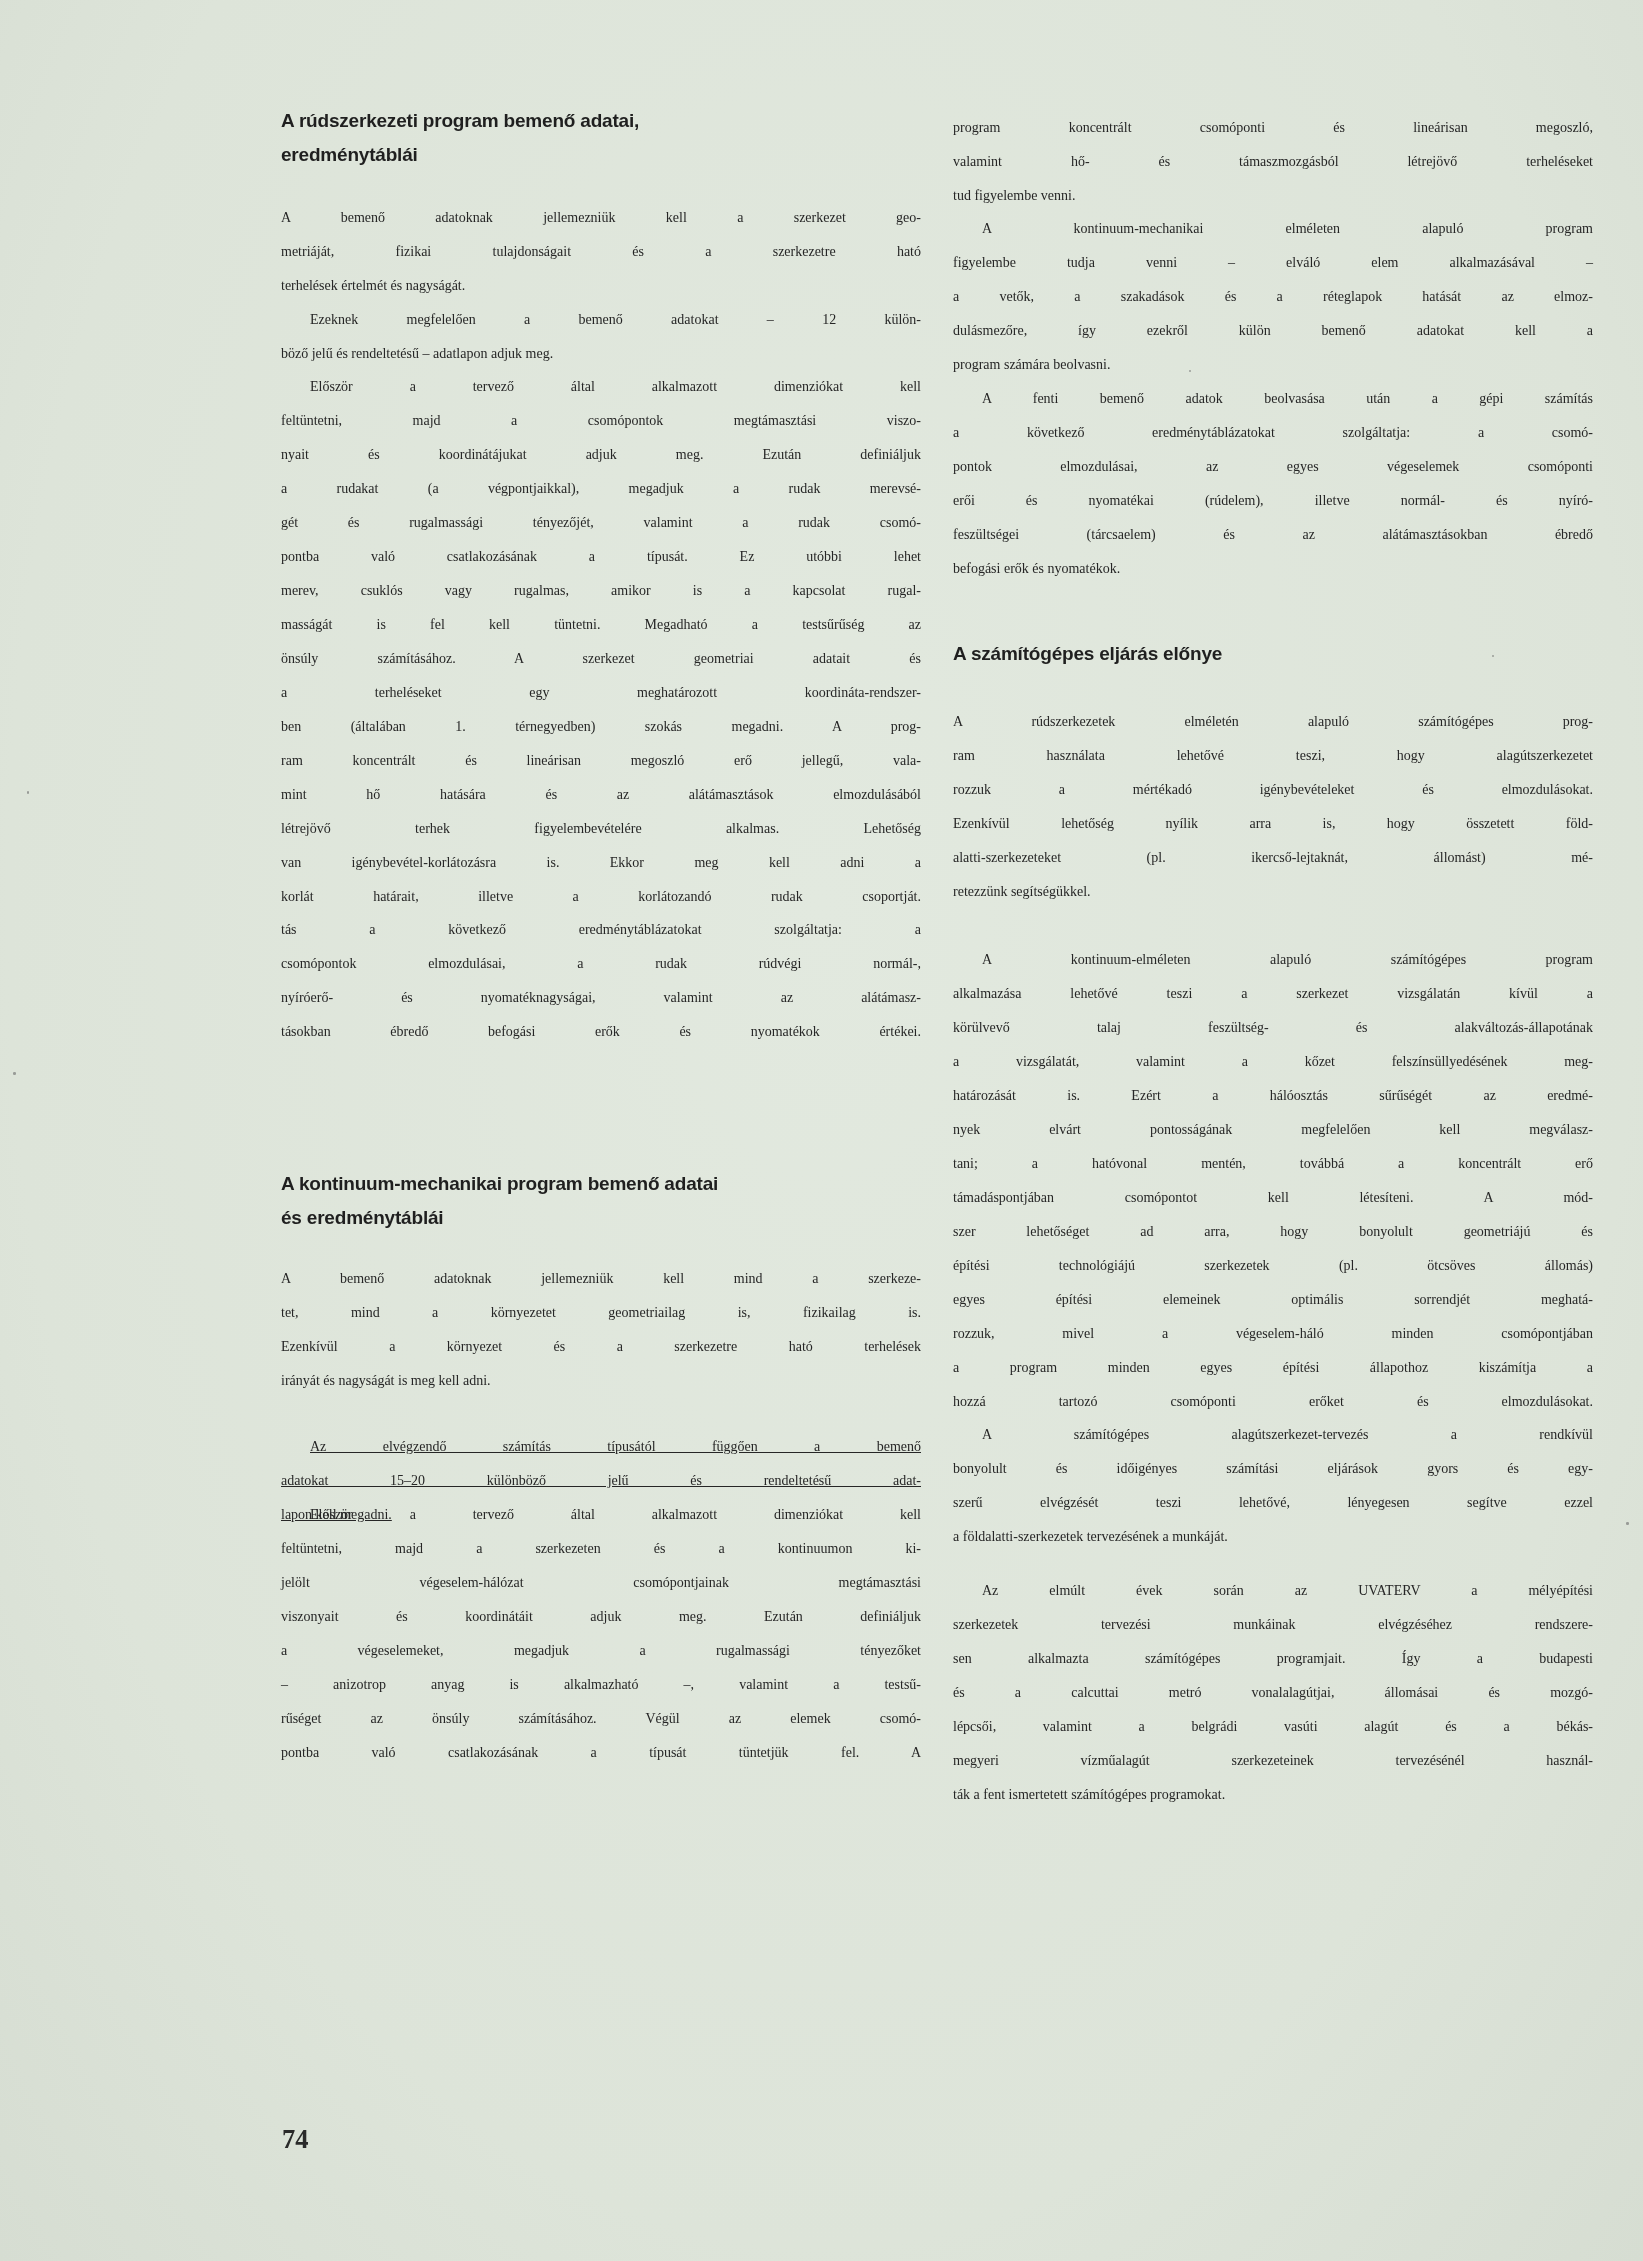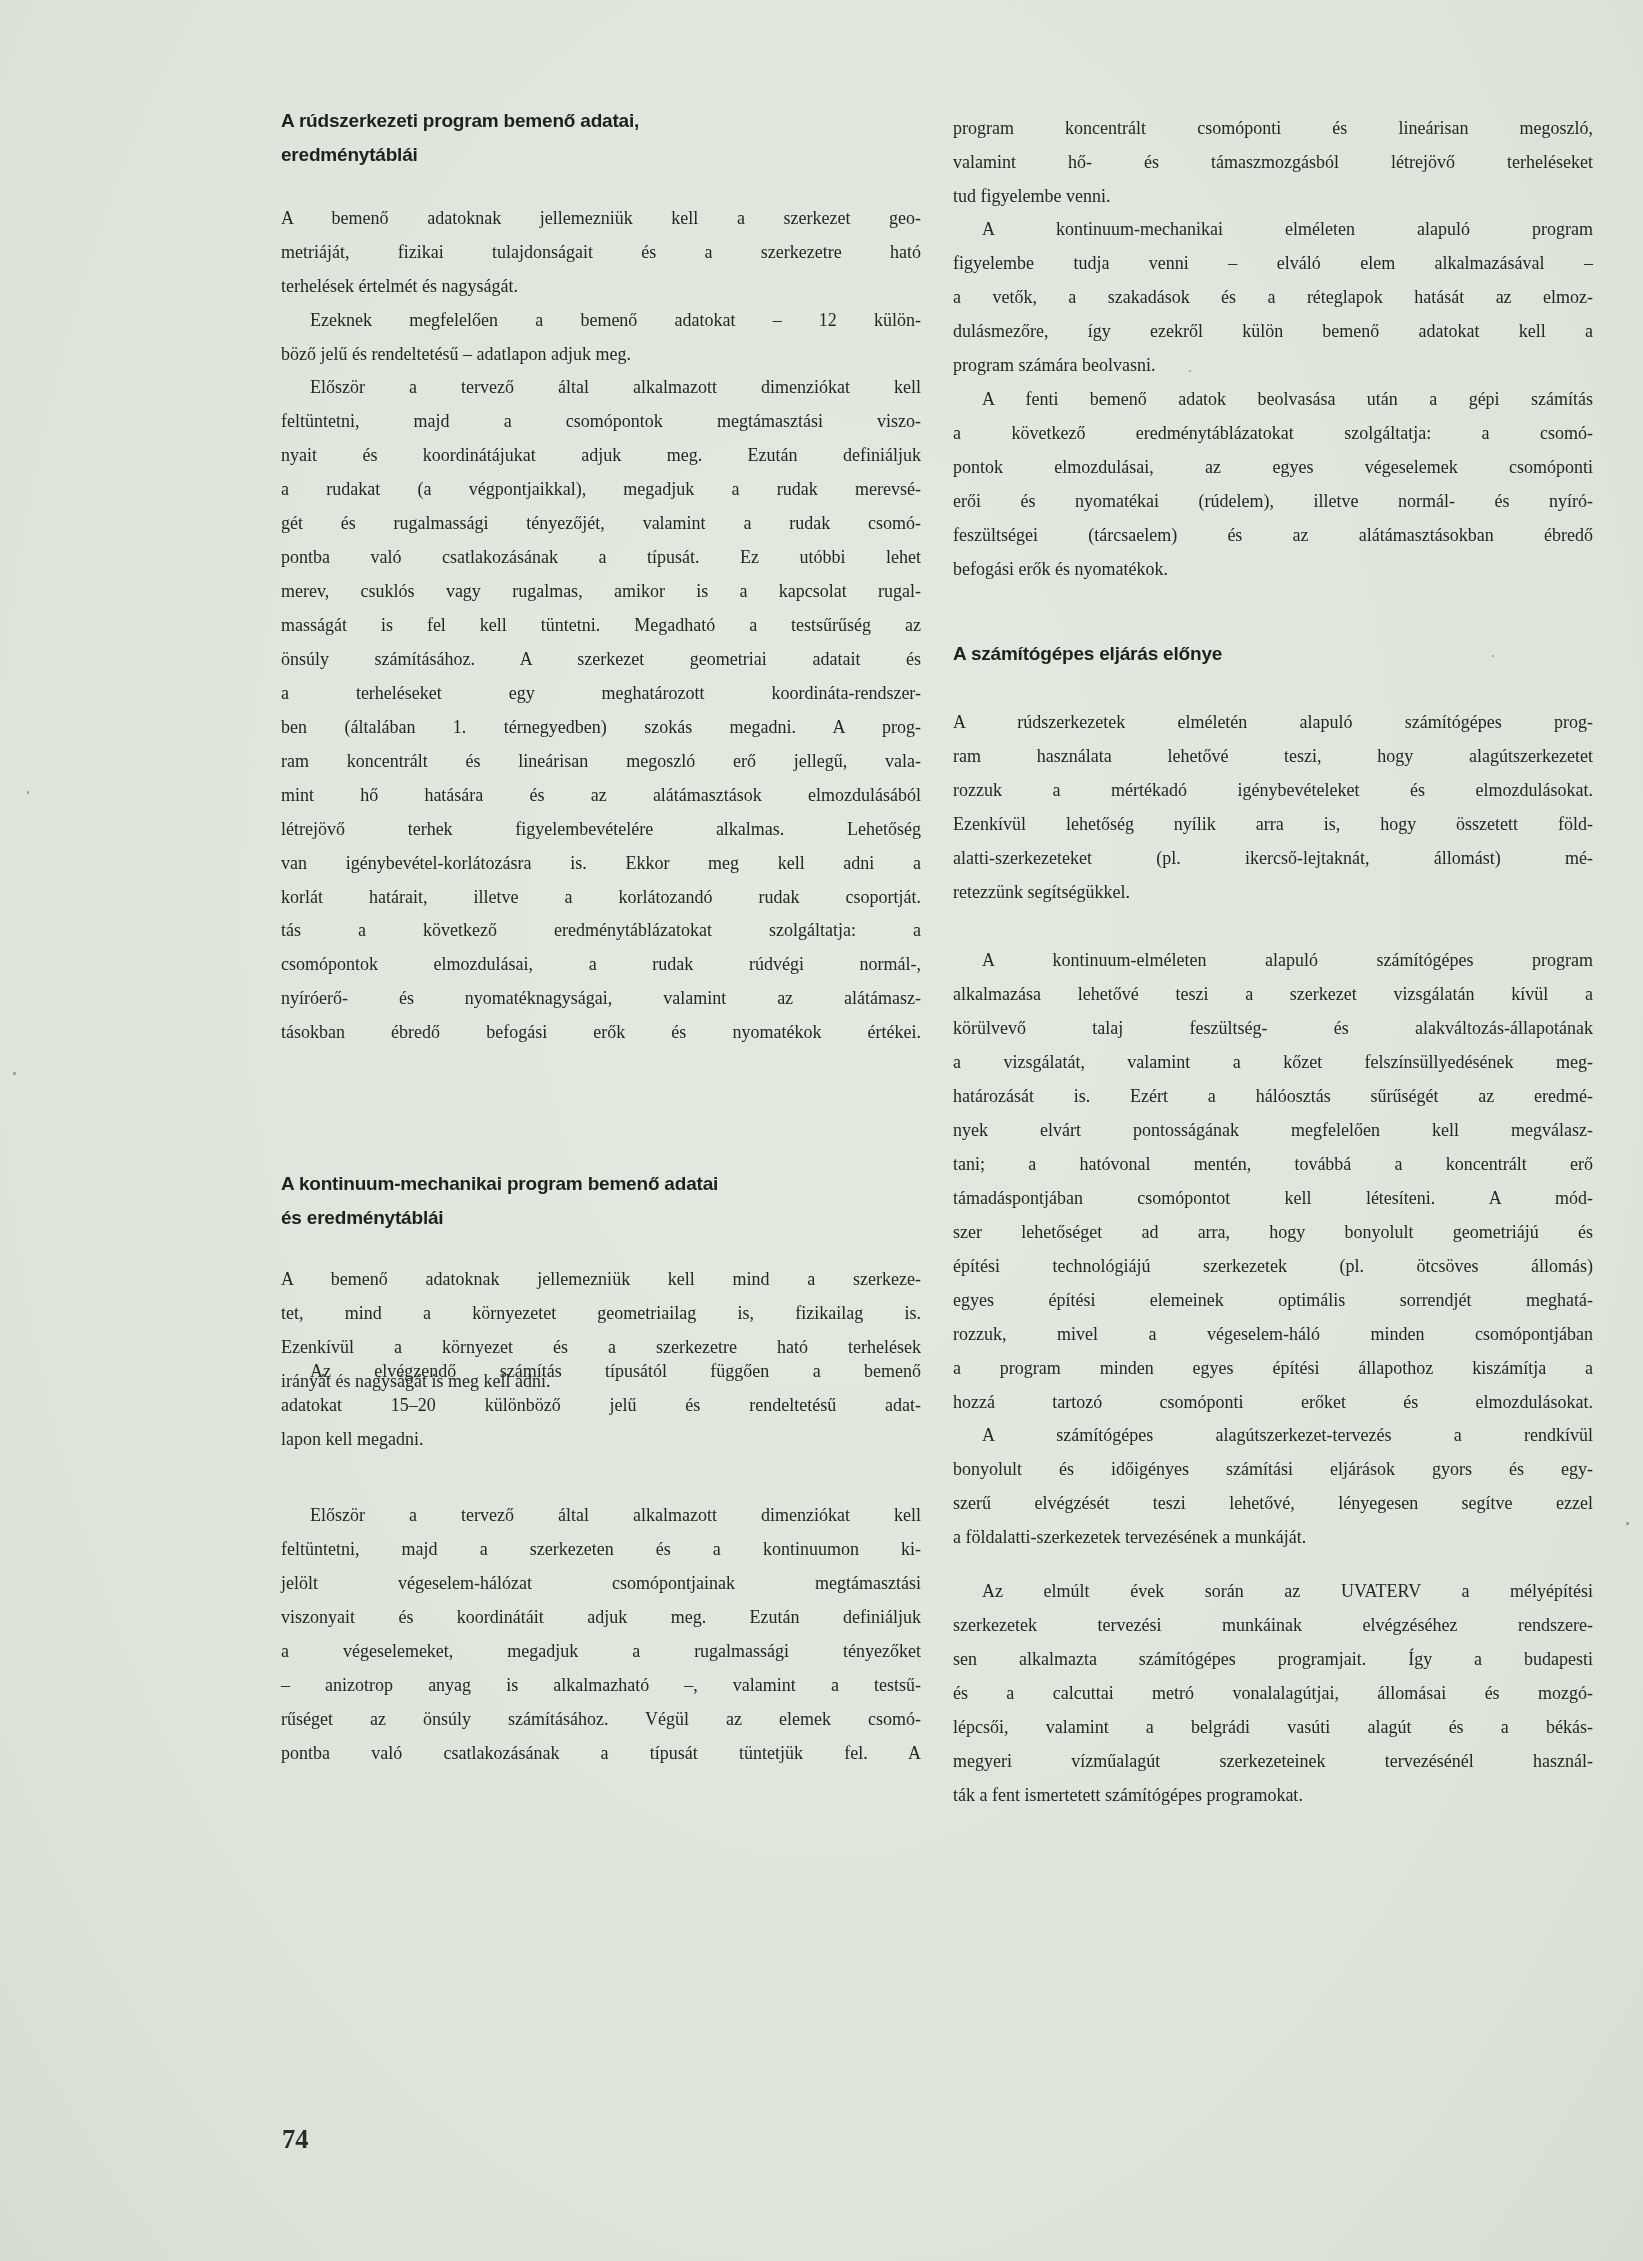--- a/index.html
+++ b/index.html
@@ -27,21 +27,21 @@
     font-weight: bold;
     font-size: 19px;
     line-height: 34px;
     color: #1f1f1f;
     letter-spacing: -0.2px;
     white-space: nowrap;
   }
   .para {
     position: absolute; left: 0; width: 640px;
     font-family: "Liberation Serif", serif;
-    font-size: 18px;
+    font-size: 14px;
     line-height: 34px;
     color: #262626;
   }
   .line {
     display: block;
     width: 640px;
     height: 34px;
     text-align: justify;
     text-align-last: justify;
     white-space: nowrap;
@@ -113,21 +113,21 @@
       <div>és eredménytáblái</div>
     </div>
 
     <div class="para" style="top:1262px;">
       <span class="line">A bemenő adatoknak jellemezniük kell mind a szerkeze-</span>
       <span class="line">tet, mind a környezetet geometriailag is, fizikailag is.</span>
       <span class="line">Ezenkívül a környezet és a szerkezetre ható terhelések</span>
       <span class="line last">irányát és nagyságát is meg kell adni.</span>
     </div>
 
-    <div class="para" style="top:1354px;">
+    <div class="para" style="top:1430px;text-decoration:underline;">
       <span class="line indent">Az elvégzendő számítás típusától függően a bemenő</span>
       <span class="line">adatokat 15–20 különböző jelű és rendeltetésű adat-</span>
       <span class="line last">lapon kell megadni.</span>
     </div>
 
     <div class="para" style="top:1498px;">
       <span class="line indent">Először a tervező által alkalmazott dimenziókat kell</span>
       <span class="line">feltüntetni, majd a szerkezeten és a kontinuumon ki-</span>
       <span class="line">jelölt végeselem-hálózat csomópontjainak megtámasztási</span>
       <span class="line">viszonyait és koordinátáit adjuk meg. Ezután definiáljuk</span>

